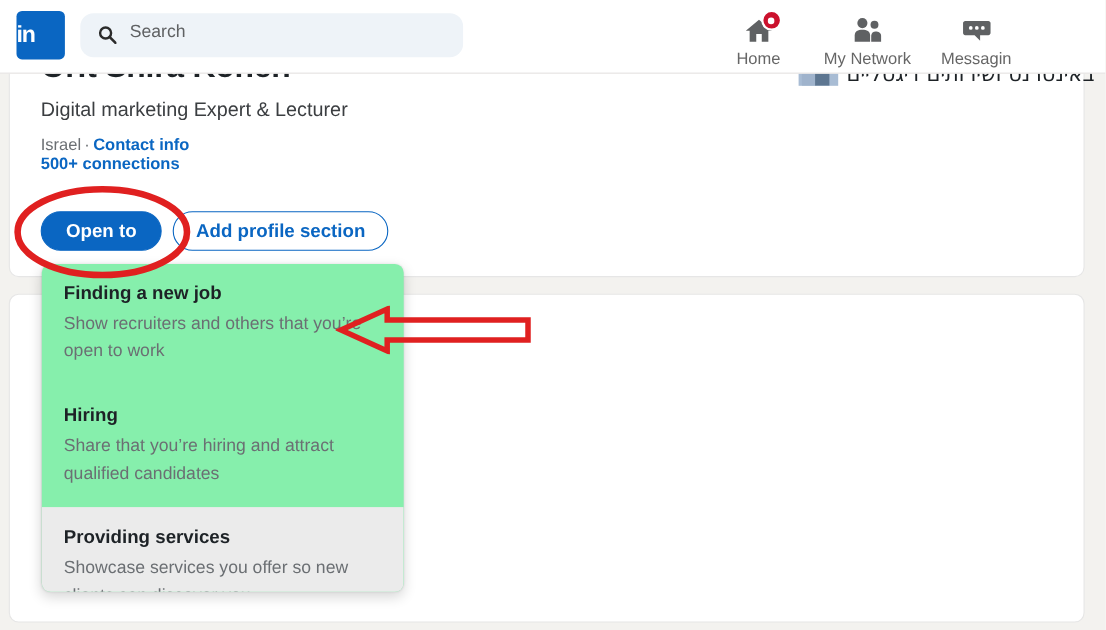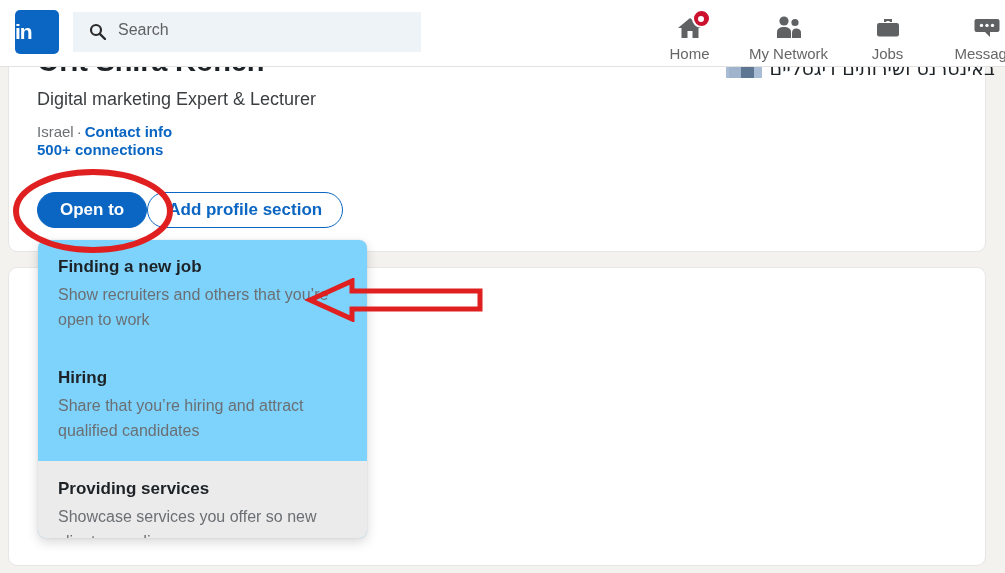--- a/index.html
+++ b/index.html
@@ -26,21 +26,21 @@
     color: #ffffff;
     font-size: 21px; font-weight: bold;
     line-height: 43px; text-align: left;
     letter-spacing: -1px;
     font-family: "Liberation Sans", sans-serif;
   }
   .nav-search {
     position: absolute; left: 73px; top: 12px;
     width: 348px; height: 40px;
     background: #eef3f8;
-    border-radius: 0;
+    border-radius: 12px;
   }
   .nav-search .mag {
     position: absolute; left: 16px; top: 11px;
     width: 17px; height: 17px;
   }
   .nav-search .ph {
     position: absolute; left: 45px; top: 9px;
     font-size: 16px; color: #5f6163;
   }
   .nav-items {
@@ -120,21 +120,21 @@
   }
   .pf-locrow .sep { color: #6b6f73; margin: 0 3px; }
   .pf-contact { color: #0a66c2; font-weight: bold; cursor: pointer; }
   .pf-conns {
     position: absolute; left: 28px; top: 180px;
     font-size: 15px; font-weight: bold; color: #0a66c2;
     white-space: nowrap; cursor: pointer; text-align: center;
   }
   .pf-btnrow {
     position: absolute; left: 28px; top: 231px;
-    display: flex; align-items: center; gap: 0;
+    display: flex; align-items: center; gap: 10px;
   }
   .btn {
     height: 36px; border-radius: 18px;
     display: flex; align-items: center; justify-content: center;
     font-size: 17px; font-weight: bold;
     cursor: pointer; white-space: nowrap;
   }
   .btn-primary { background: #0a66c2; color: #ffffff; padding: 0 22px; border: 1px solid #0a66c2; }
   .btn-outline-blue { background: #ffffff; color: #0a66c2; padding: 0 20px; border: 1.6px solid #0a66c2; }
   .btn-outline-gray { background: #ffffff; color: #5e6264; padding: 0 22px; border: 1.4px solid #8d9194; }
@@ -160,21 +160,21 @@
     width: 186px; height: 36px;
     border: 1.4px solid #717578;
     border-radius: 18px;
     background: #ffffff;
   }
 
   
   .dropdown {
     position: absolute; left: 38px; top: 240px;
     width: 329px; height: 298px;
-    background: #7dd3fc;
+    background: #86efac;
     border-radius: 8px;
     box-shadow: 0 4px 12px rgba(0,0,0,0.16), 0 0 2px rgba(0,0,0,0.10);
     overflow: hidden;
     z-index: 60;
   }
   .dd-item { padding: 18px 20px 4px 20px; cursor: pointer; }
   .dd-item.first { padding-top: 17px; }
   .dd-item.hovered { background: #ebebeb; padding-bottom: 20px; }
   .dd-title {
     font-size: 17px; font-weight: bold; color: #1d2226;
@@ -266,29 +266,20 @@
           <svg width="28" height="25" viewBox="0 0 28 25" aria-hidden="true">
             <circle cx="9" cy="6" r="4.6" fill="#5f6163"></circle>
             <circle cx="20" cy="7.5" r="3.6" fill="#5f6163"></circle>
             <path d="M2 23 L2 17 C2 13.5 5 12 9 12 C13 12 16 13.5 16 17 L16 23 Z" fill="#5f6163"></path>
             <path d="M17 23 L17 17.5 C17 15 19 13.6 21 13.6 C23.5 13.6 26 14.8 26 17.5 L26 23 Z" fill="#5f6163"></path>
           </svg>
         </span>
         <span class="lbl">My Network</span>
       </div>
 
-      <div class="nav-item">
-        <span class="ico">
-          <svg width="28" height="25" viewBox="0 0 28 25" aria-hidden="true">
-            <path d="M10 4 L18 4 L18 7 L15.6 7 L15.6 6 L12.4 6 L12.4 7 L10 7 Z" fill="#5f6163"></path>
-            <rect x="3" y="8" width="22" height="13.5" rx="2.2" fill="#5f6163"></rect>
-          </svg>
-        </span>
-        <span class="lbl">Jobs</span>
-      </div>
 
       <div class="nav-item">
         <span class="ico">
           <svg width="28" height="25" viewBox="0 0 28 25" aria-hidden="true">
             <path d="M3.5 4 L24.5 4 C25.6 4 26.5 4.9 26.5 6 L26.5 15 C26.5 16.1 25.6 17 24.5 17 L17 17 L17 22 L12 17 L3.5 17 C2.4 17 1.5 16.1 1.5 15 L1.5 6 C1.5 4.9 2.4 4 3.5 4 Z" fill="#5f6163"></path>
             <circle cx="8.5" cy="10.4" r="1.7" fill="#ffffff"></circle>
             <circle cx="14" cy="10.4" r="1.7" fill="#ffffff"></circle>
             <circle cx="19.5" cy="10.4" r="1.7" fill="#ffffff"></circle>
           </svg>
         </span>

